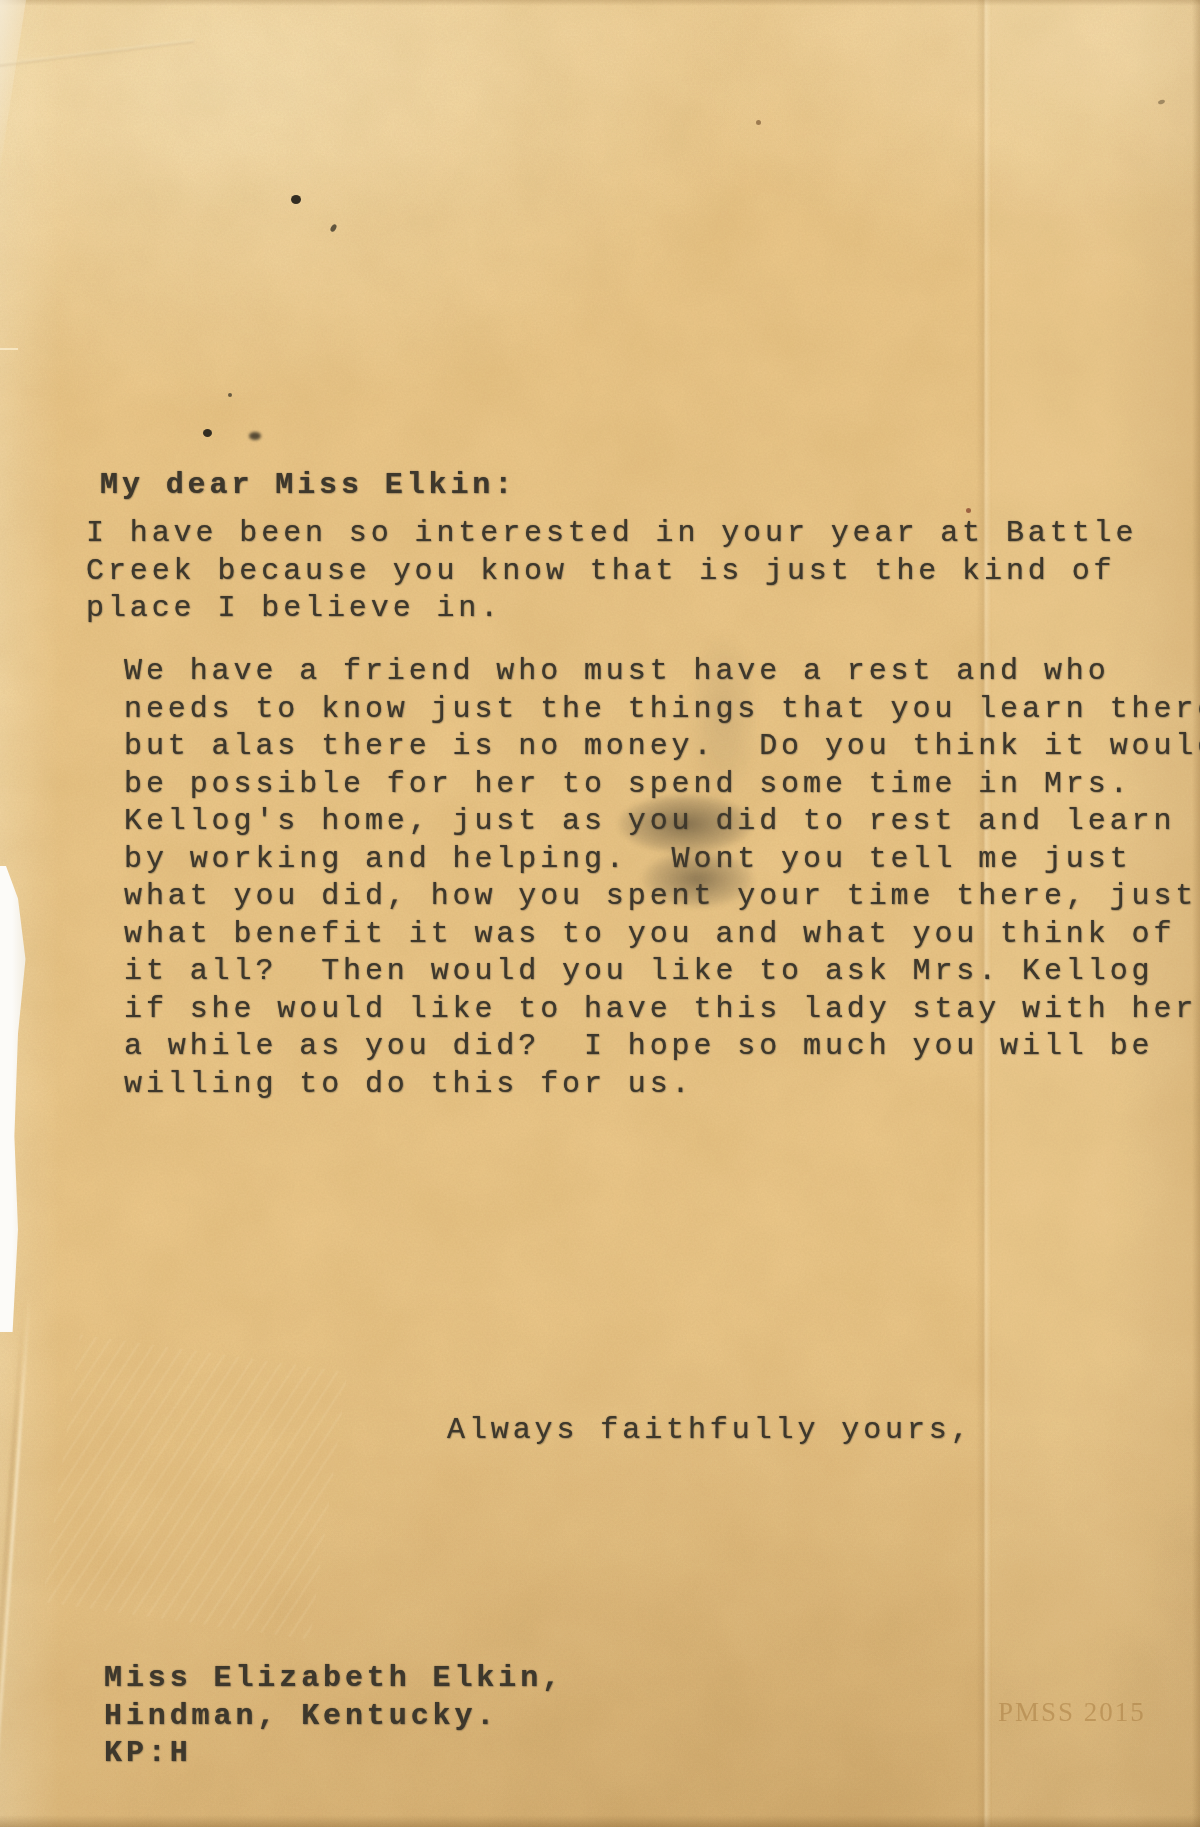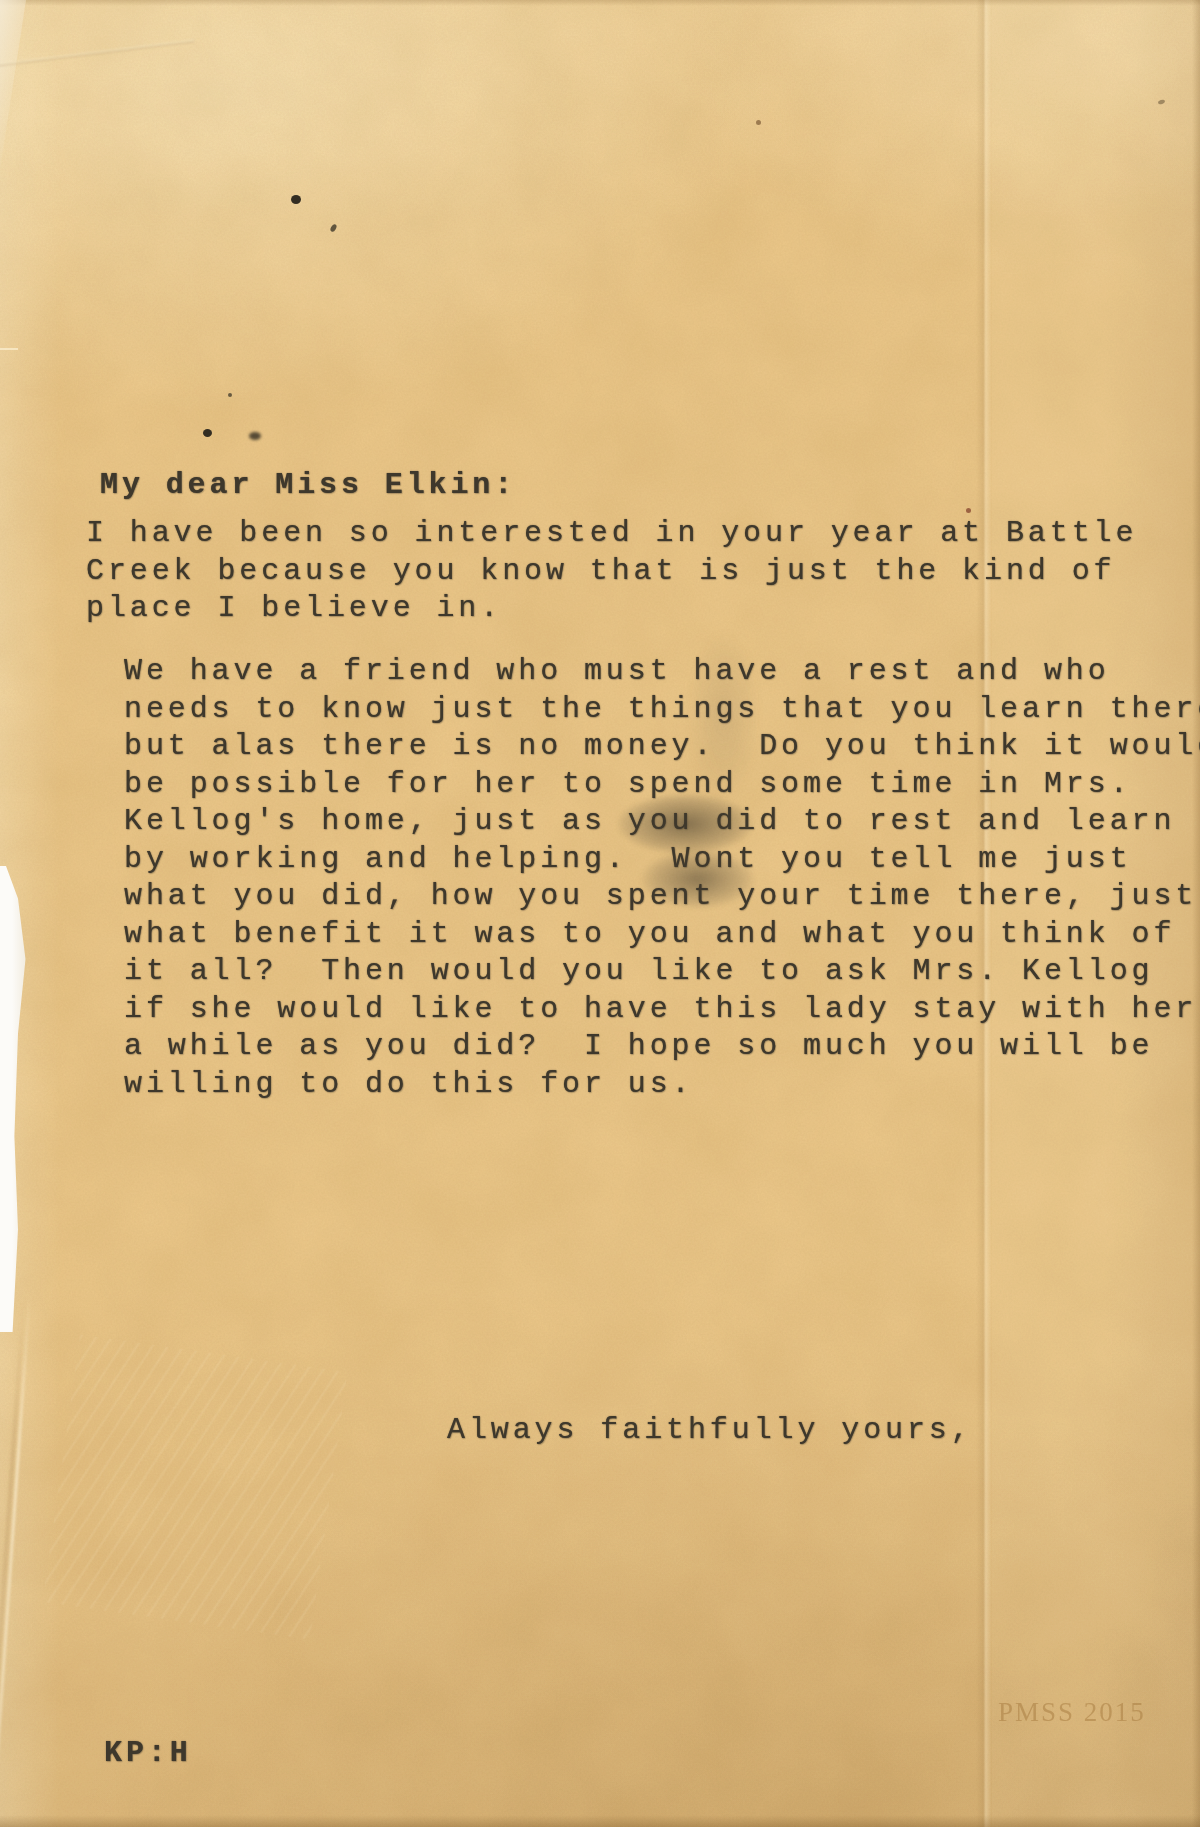--- a/index.html
+++ b/index.html
@@ -160,16 +160,18 @@
 be possible for her to spend some time in Mrs.
 Kellog's home, just as you did to rest and learn
 by working and helping.  Wont you tell me just
 what you did, how you spent your time there, just
 what benefit it was to you and what you think of
 it all?  Then would you like to ask Mrs. Kellog
 if she would like to have this lady stay with her
 a while as you did?  I hope so much you will be
 willing to do this for us.</div>
   <div class="typed closing">Always faithfully yours,</div>
+  <div class="typed recipient">Miss Elizabeth Elkin,
+Hindman, Kentucky.</div>
   <div class="typed initials">KP:H</div>
   <div class="watermark">PMSS 2015</div>
 
 </div>
 
 </body></html>

